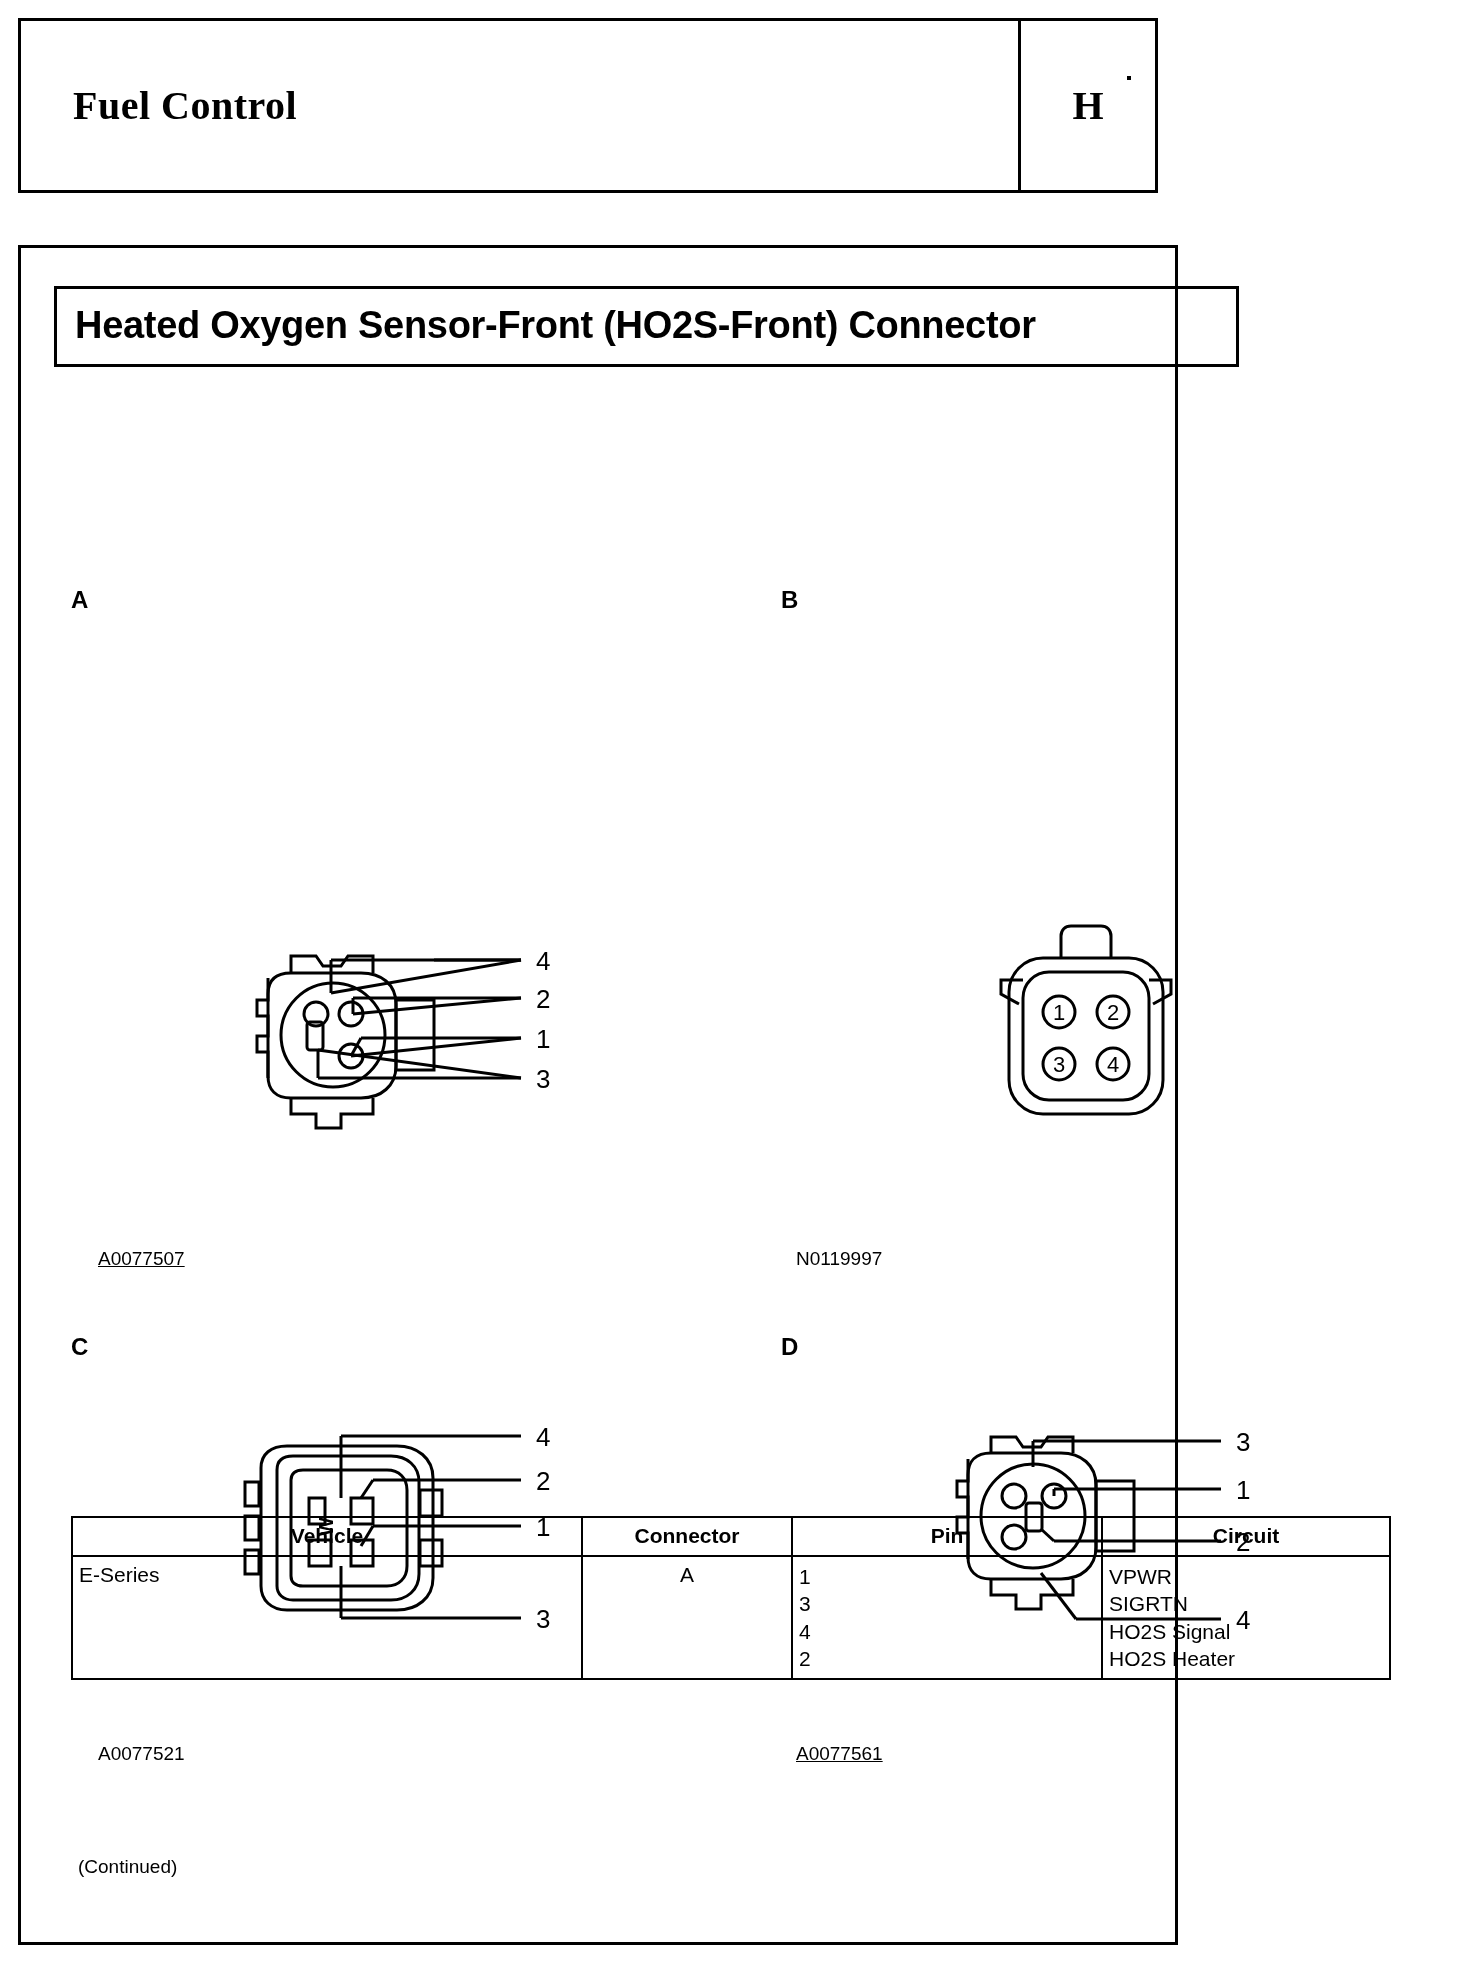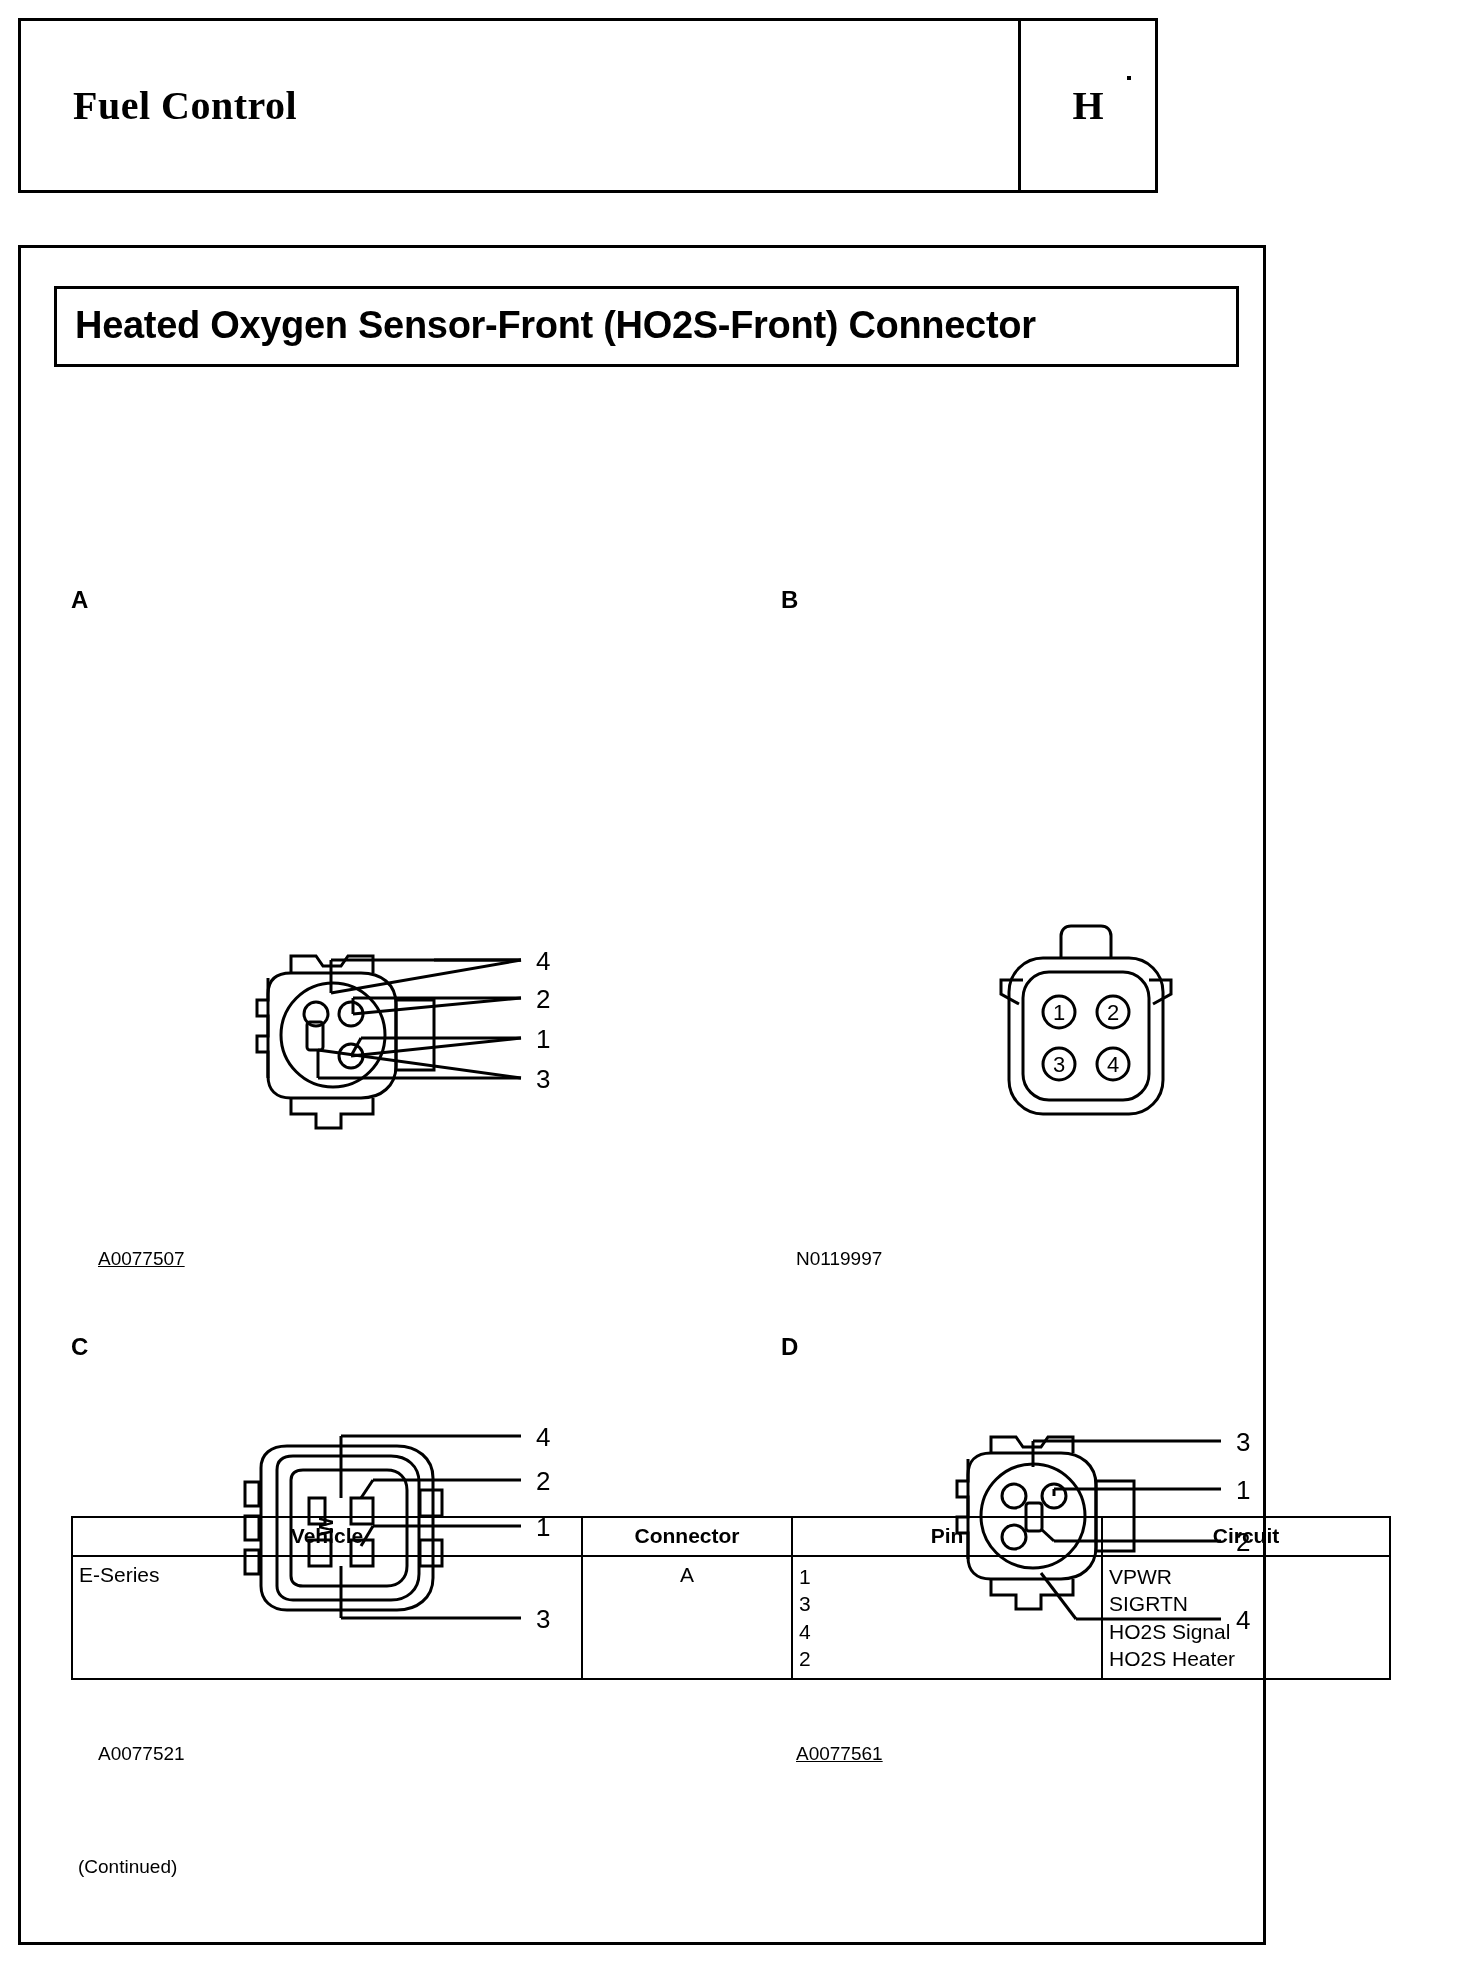--- a/index.html
+++ b/index.html
@@ -59,21 +59,21 @@
     width: 4px;
     height: 4px;
     background: #000;
   }
 
   
   .main-box {
     position: absolute;
     left: 18px;
     top: 245px;
-    width: 1248px;
+    width: 1160px;
     height: 1700px;
     border: 3px solid #000;
     box-sizing: border-box;
   }
 
   .title-box {
     position: absolute;
     left: 33px;
     top: 38px;
     width: 1185px;

